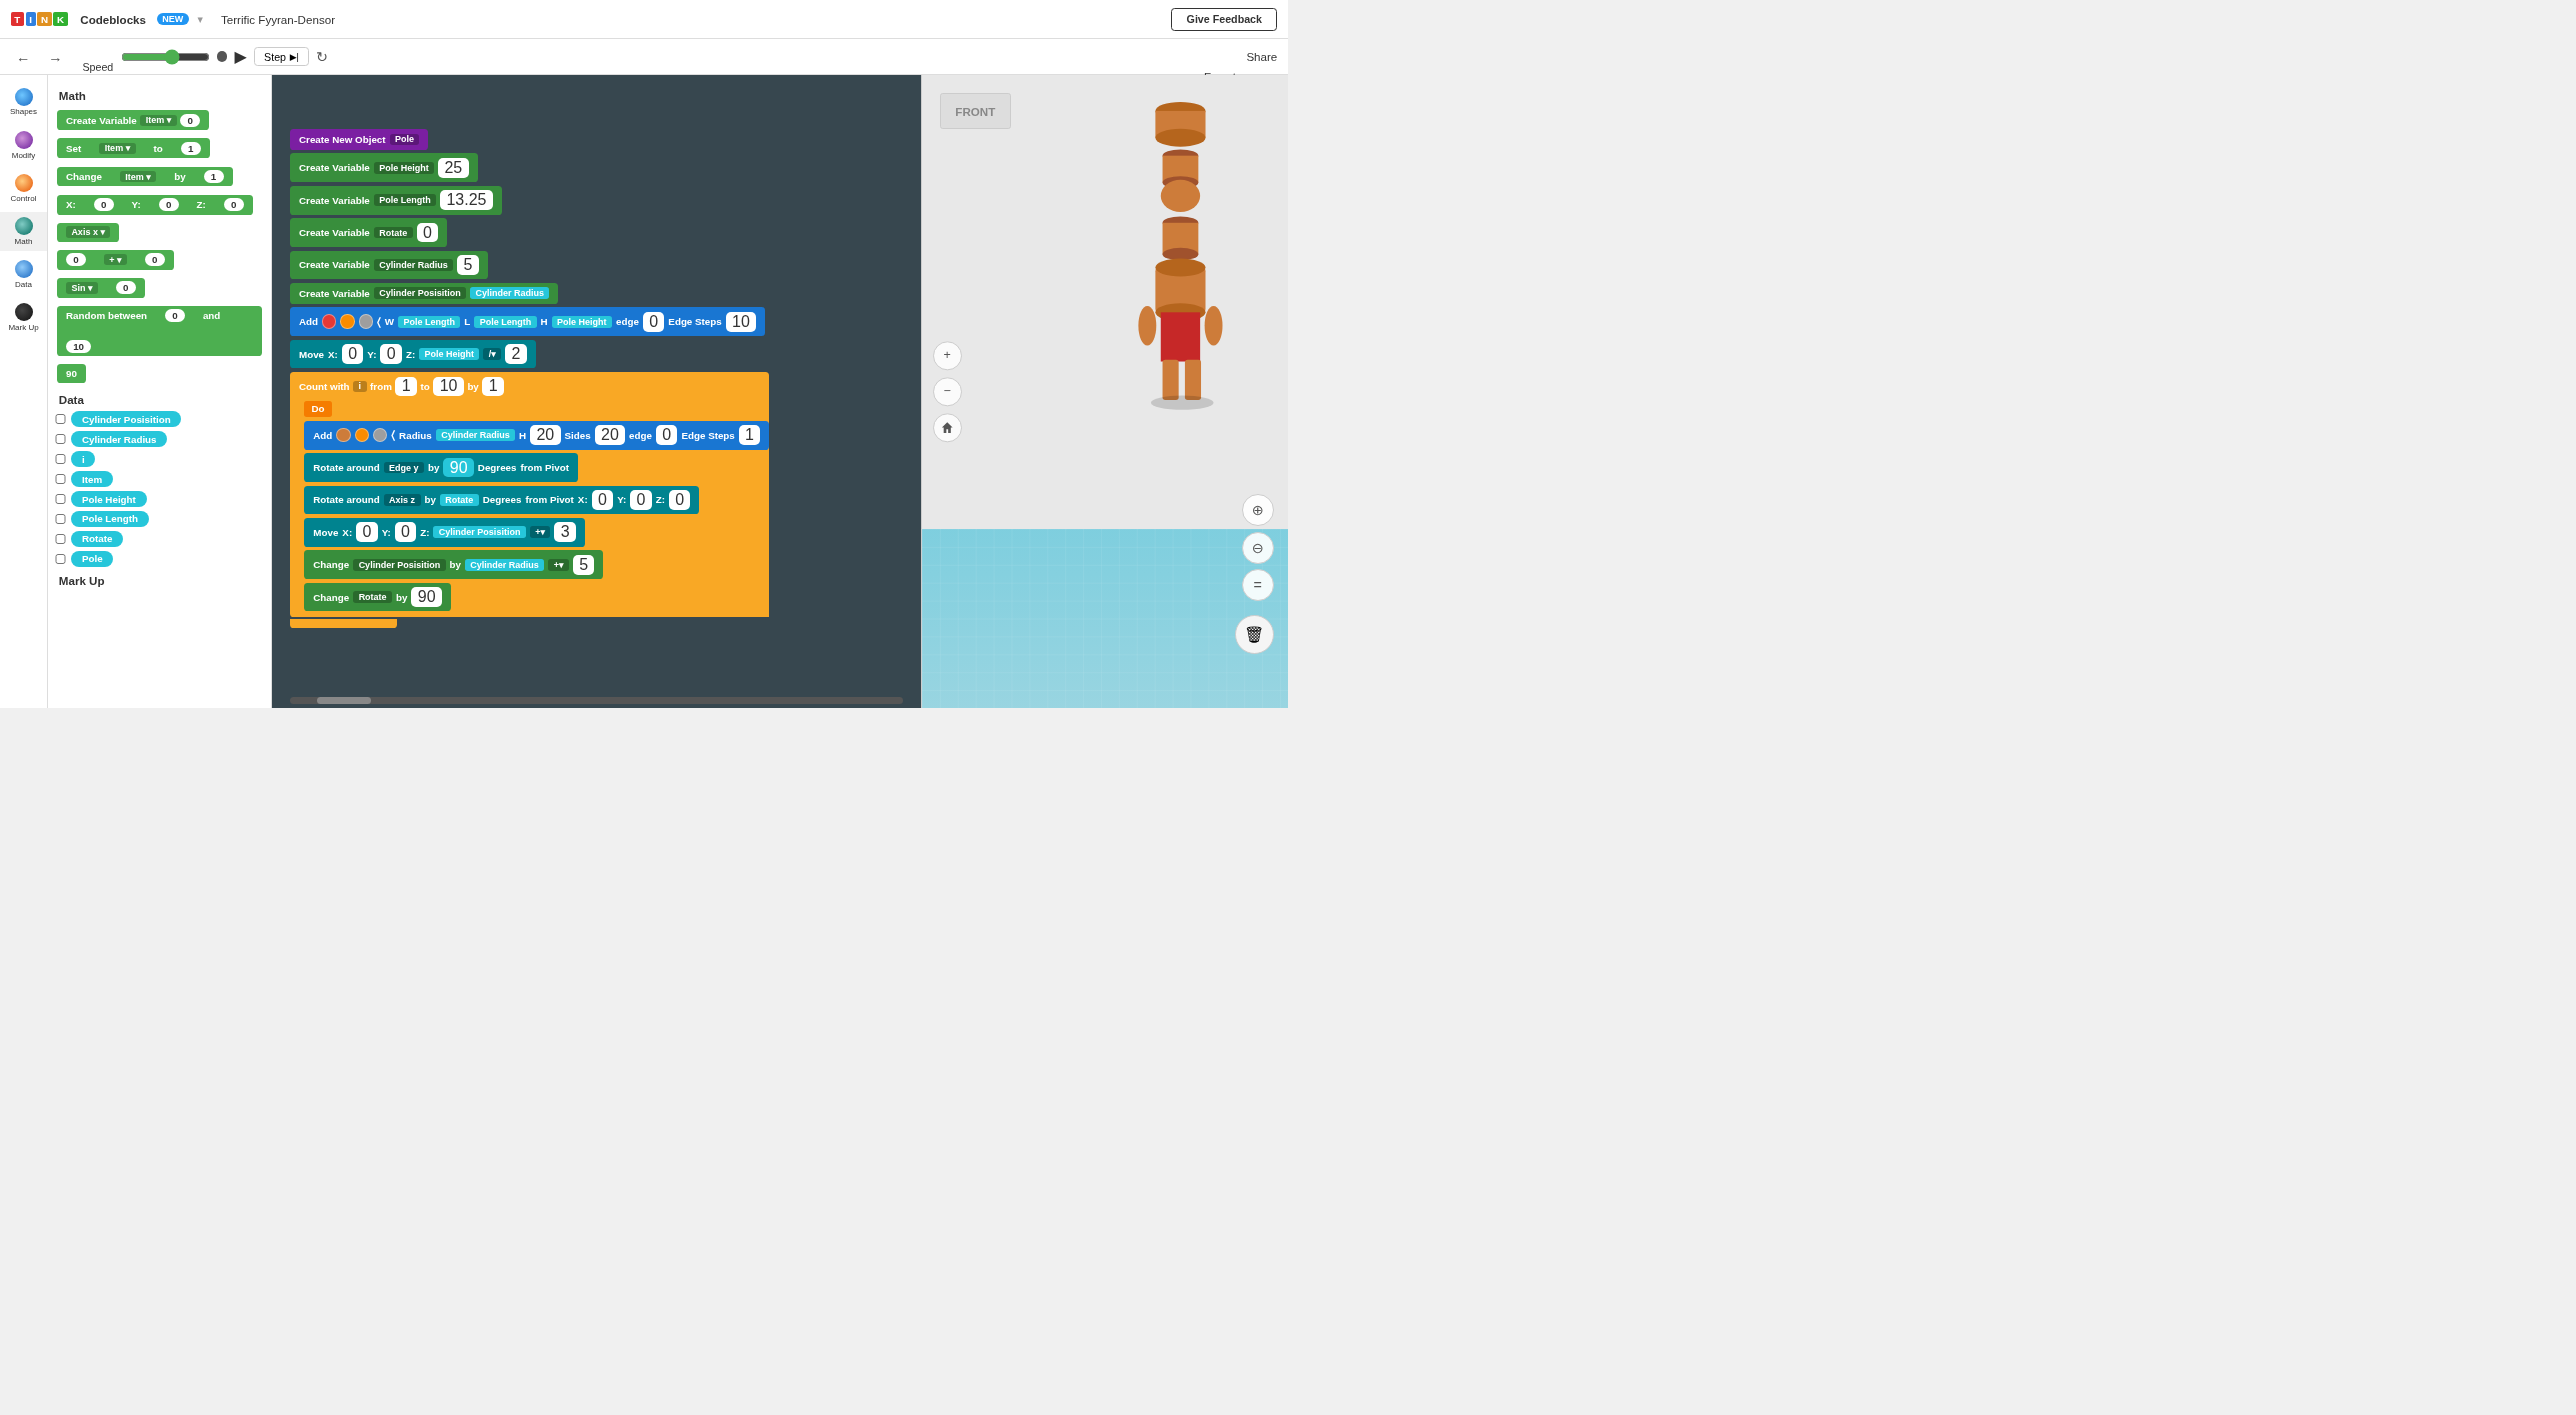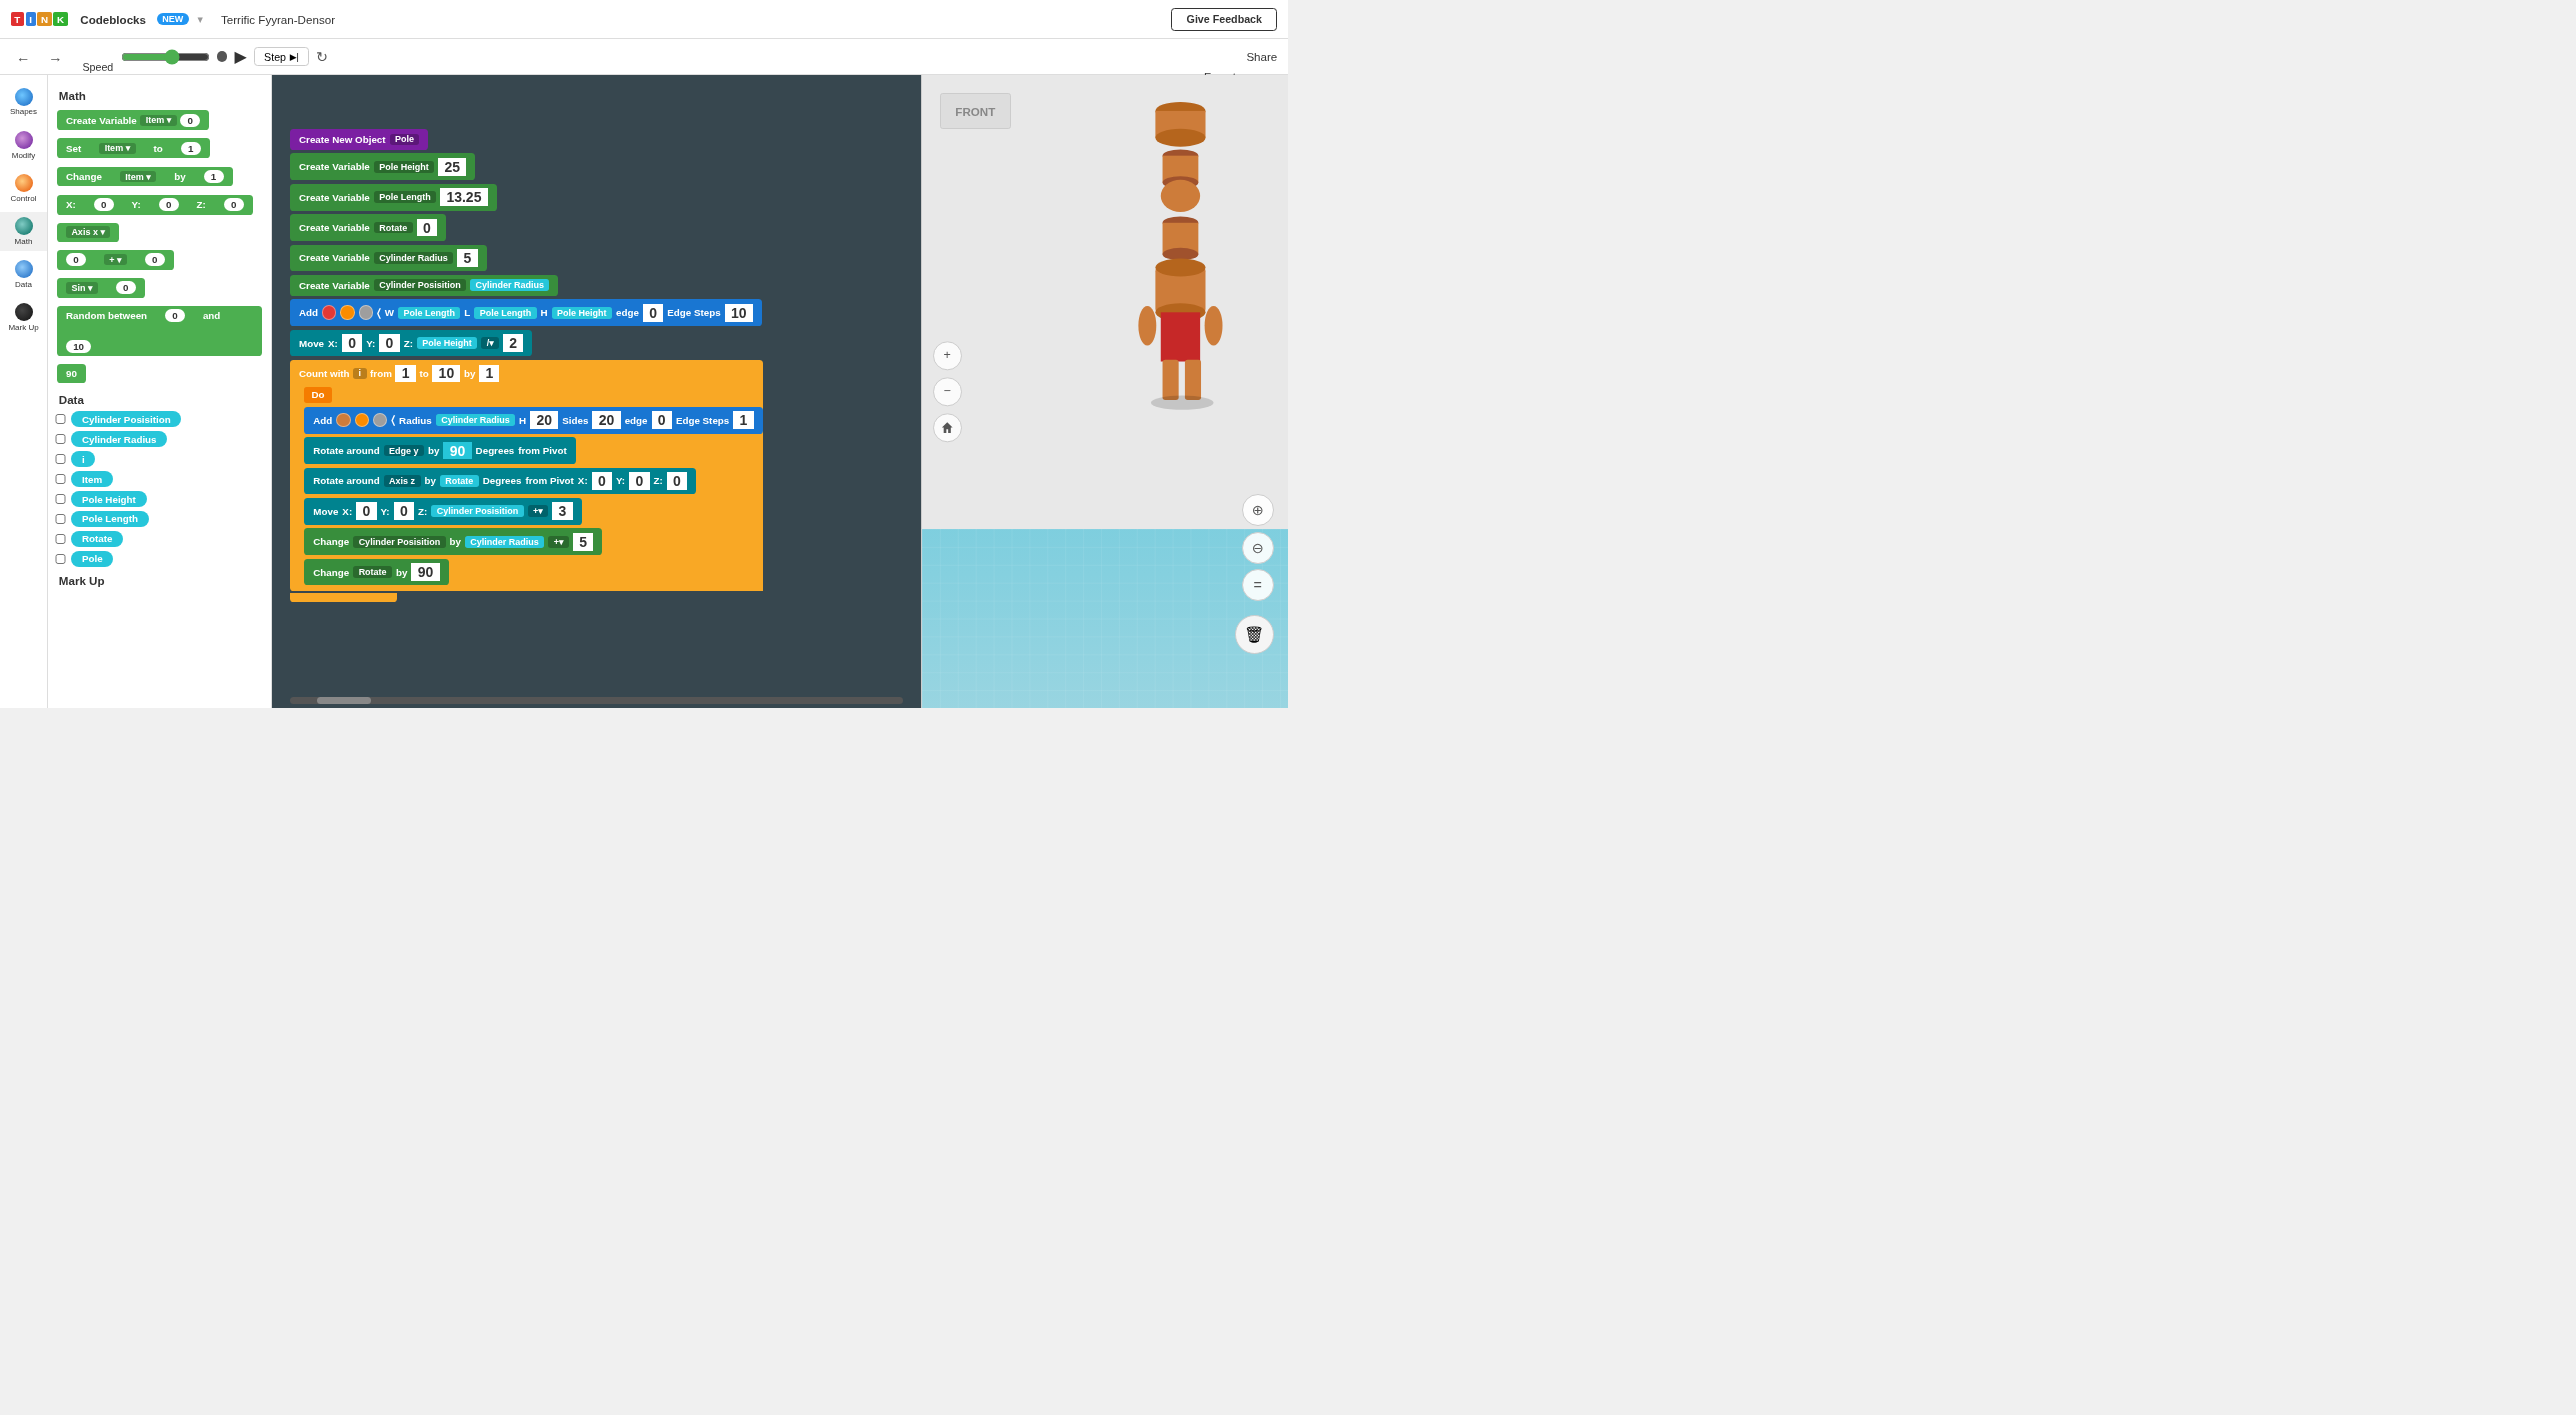--- a/index.html
+++ b/index.html
@@ -102,21 +102,21 @@
 
     
     .code-blocks-container {
       position: absolute; top: 54px; left: 18px; display: flex; flex-direction: column; gap: 3.6px;
     }
     .cb { display: inline-flex; align-items: center; gap: 4px; border-radius: 3.6px; padding: 4.5px 9px; font-size: 9.8px; font-weight: 600; color: #fff; cursor: pointer; flex-wrap: wrap; }
     .cb-purple { background: #7b1fa2; }
     .cb-green { background: #388e3c; }
     .cb-blue { background: #1976d2; }
     .cb-teal { background: #00838f; }
-    .cb-val { background: #fff; color: #333; border-radius: 0; padding: 0.9px 6.3px; font-size: 14px; font-weight: 700; }
+    .cb-val { background: #fff; color: #333; border-radius: 5px; padding: 0.9px 6.3px; font-size: 16px; font-weight: 400; }
     .cb-drop { background: rgba(0,0,0,0.25); color: #fff; border-radius: 2.7px; padding: 0.9px 5.4px; font-size: 9px; display: inline-flex; align-items: center; gap: 1.8px; }
     .cb-count-wrap { display: flex; flex-direction: column; gap: 0; }
     .cb-count-header { background: #f9a825; border-radius: 3.6px 3.6px 0 0; padding: 4.5px 9px; display: inline-flex; align-items: center; gap: 3.6px; font-size: 9.8px; font-weight: 600; color: #fff; }
     .cb-count-body { background: #f9a825; border-radius: 0 0 0 3.6px; padding: 0 0 5.4px 14.3px; display: flex; flex-direction: column; gap: 3.6px; margin-bottom: 1.8px; }
     .cb-count-footer { background: #f9a825; border-radius: 0 0 3.6px 3.6px; width: 107px; height: 9px; }
 
     
     .color-circle { width: 14.3px; height: 14.3px; border-radius: 50%; display: inline-block; border: 0.9px solid rgba(255,255,255,0.4); }
     .color-red { background: #e53935; }
     .color-orange { background: #fb8c00; }

